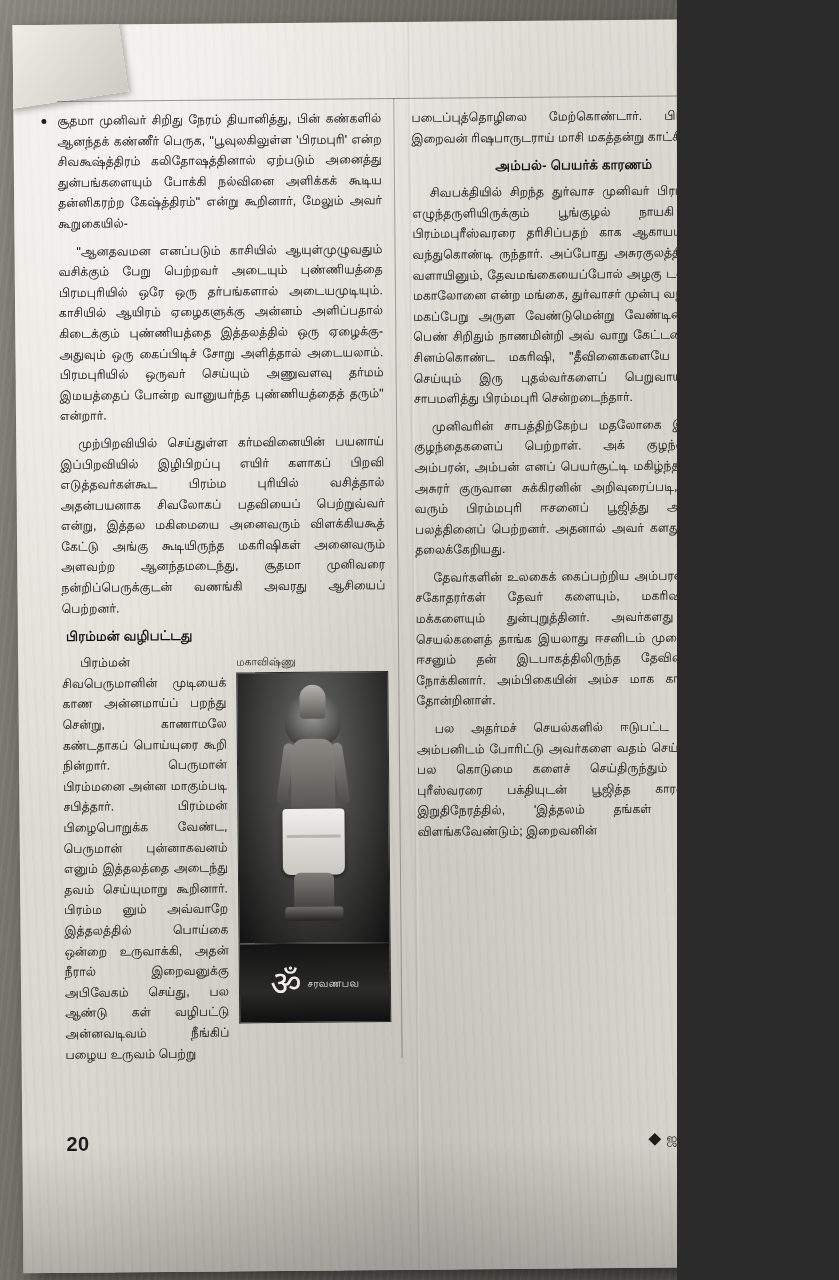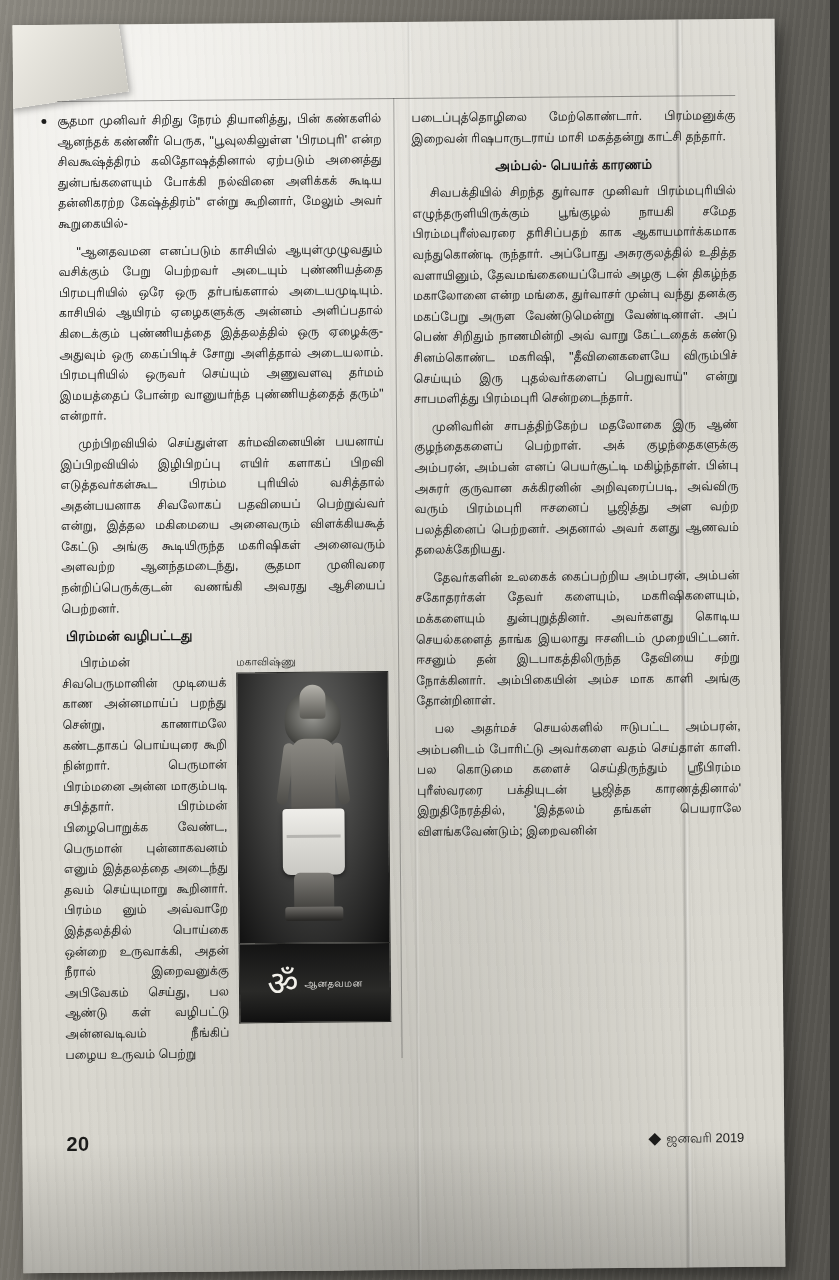--- a/index.html
+++ b/index.html
@@ -2,21 +2,21 @@
 <html><head>
 <meta charset="utf-8">
 <style>
   html, body {
     margin: 0;
     padding: 0;
     background: #2b2b2b;
   }
   .page {
     position: relative;
-    width: 830px;
+    width: 677px;
     height: 1280px;
     overflow: hidden;
     background: #6d6a63;
     font-family: "Liberation Sans", sans-serif;
   }
 
   
   .desk {
     position: absolute;
     inset: 0;
@@ -346,21 +346,21 @@
                 <div class="arm-l"></div>
                 <div class="arm-r"></div>
                 <div class="torso"></div>
                 <div class="cloth"></div>
                 <div class="legs"></div>
                 <div class="base"></div>
               </div>
             </div>
             <div class="fig-om">
               <span class="om-glyph">ॐ</span>
-              <span class="om-text">ஆனதவமன</span>
+              <span class="om-text">சரவணபவ</span>
             </div>
           </div>
 
           <p class="para indent">பிரம்மன் சிவபெருமானின் முடியைக் காண அன்னமாய்ப் பறந்து சென்று, காணாமலே கண்டதாகப் பொய்யுரை கூறி நின்றார். பெருமான் பிரம்மனை அன்ன மாகும்படி சபித்தார். பிரம்மன் பிழைபொறுக்க வேண்ட, பெருமான் புன்னாகவனம் எனும் இத்தலத்தை அடைந்து தவம் செய்யுமாறு கூறினார். பிரம்ம னும் அவ்வாறே இத்தலத்தில் பொய்கை ஒன்றை உருவாக்கி, அதன் நீரால் இறைவனுக்கு அபிவேகம் செய்து, பல ஆண்டு கள் வழிபட்டு அன்னவடிவம் நீங்கிப் பழைய உருவம் பெற்று</p>
         </div>
 
         <div class="col">
           <p class="para">படைப்புத்தொழிலை மேற்கொண்டார். பிரம்மனுக்கு இறைவன் ரிஷபாருடராய் மாசி மகத்தன்று காட்சி தந்தார்.</p>
 
           <div class="subhead">அம்பல்- பெயர்க் காரணம்</div>

